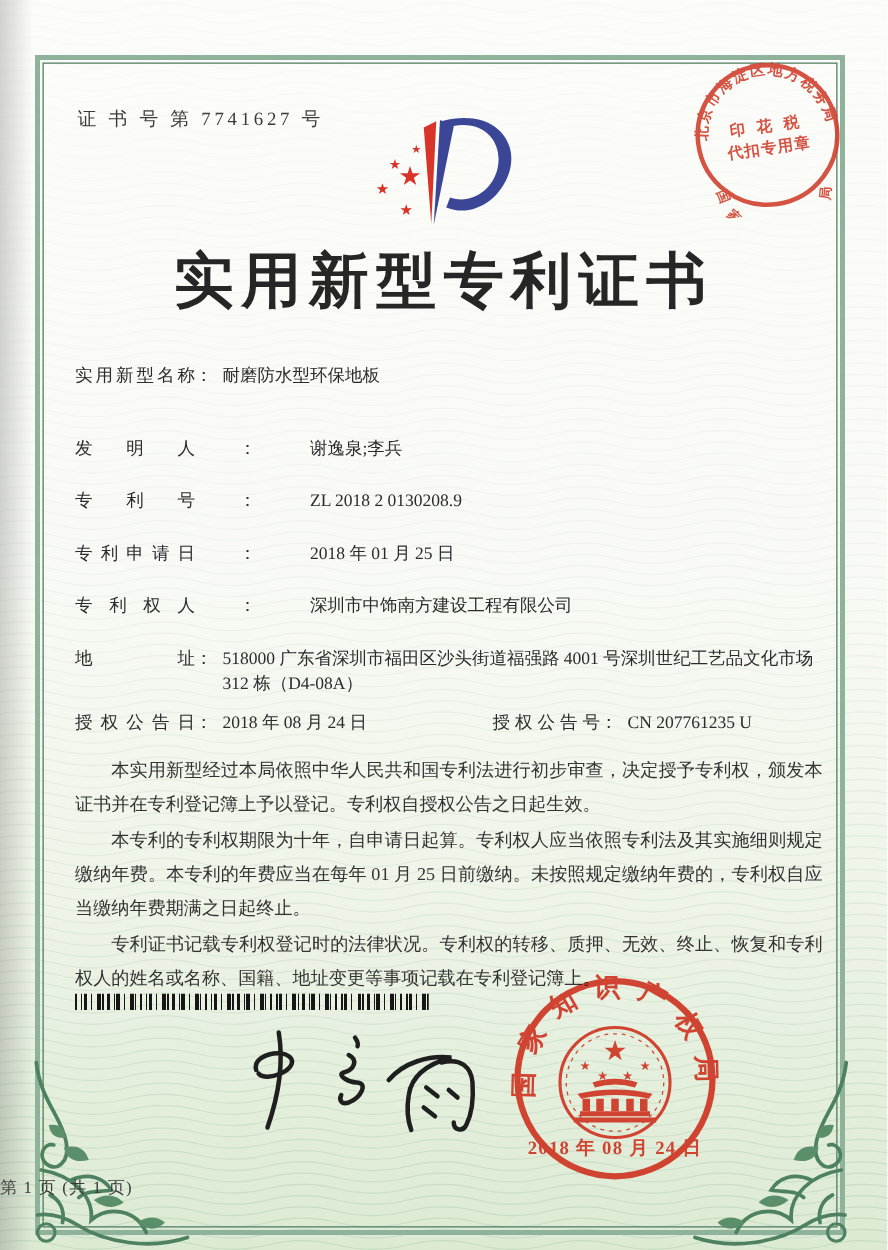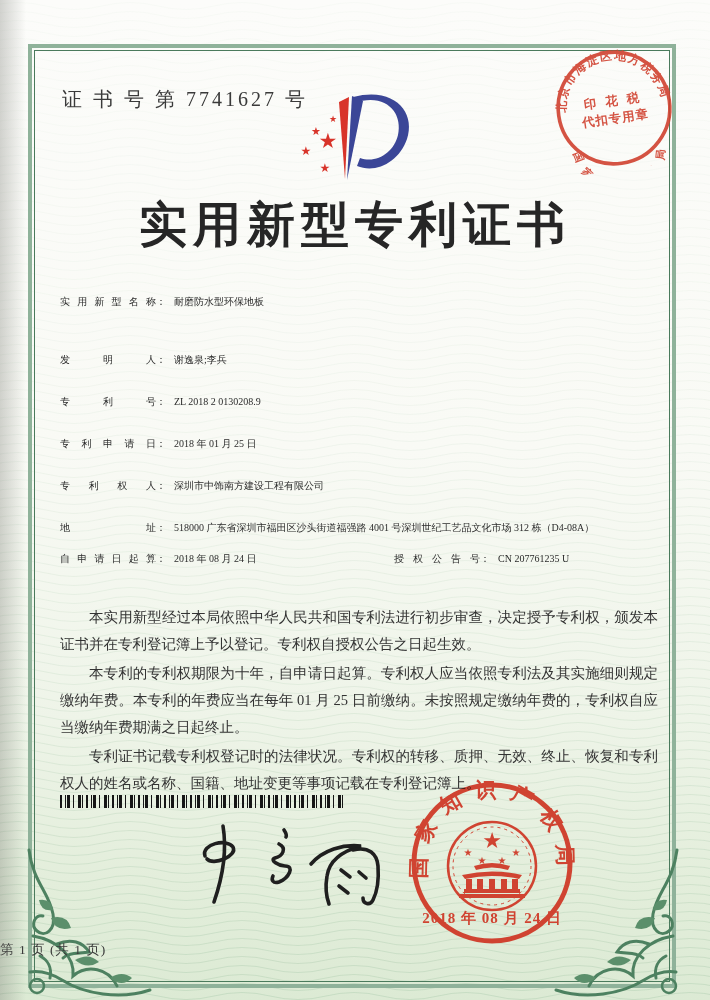--- a/index.html
+++ b/index.html
@@ -9,32 +9,32 @@
   .scan-edge{position:absolute;left:0;top:0;bottom:0;width:26px;
     background:linear-gradient(90deg,rgba(110,112,105,.30),rgba(110,112,105,0));z-index:3;}
   .waves{position:absolute;left:0;top:0;width:710px;height:1000px;z-index:0;}
   .frame{position:absolute;left:28px;top:44px;right:34px;bottom:12px;
     border:4px solid #8fb29a;z-index:1;}
   .frame::after{content:"";position:absolute;inset:2px;border:1.5px solid #4a7a5c;}
   .ornament{position:absolute;bottom:0;width:132px;height:152px;z-index:2;}
   .ornament.bl{left:22px;}
   .ornament.br{right:26px;transform:scaleX(-1);}
   .content{position:absolute;inset:0;z-index:2;}
-  .cert-no{position:absolute;left:62px;top:86px;font-size:20px;letter-spacing:3px;color:#3a3a3a;}
+  .cert-no{position:absolute;left:62px;top:86px;font-size:15px;letter-spacing:3px;color:#3a3a3a;}
   .logo{position:absolute;left:255px;top:80px;width:200px;height:110px;}
   .stamp{position:absolute;left:552px;top:46px;width:124px;height:124px;
     transform:rotate(-8deg);opacity:.9;mix-blend-mode:multiply;z-index:4;}
   .title{position:absolute;left:0;right:0;top:193px;text-align:center;font-size:48px;
     font-weight:bold;letter-spacing:6px;color:#262626;}
-  .fields{position:absolute;left:60px;top:292px;width:596px;font-size:10px;line-height:20px;color:#2b2b2b;}
+  .fields{position:absolute;left:60px;top:292px;width:596px;font-size:14px;line-height:20px;color:#2b2b2b;}
   .row{display:flex;align-items:flex-start;}
   .lbl{display:inline-block;width:96px;text-align:justify;text-align-last:justify;}
   .colon{display:inline-block;}
   .val{flex:1;margin-left:8px;}
-  .mb-lg{margin-bottom:38px;} .mb-md{margin-bottom:22px;} .mb-sm{margin-bottom:11px;justify-content:center;}
+  .mb-lg{margin-bottom:38px;} .mb-md{margin-bottom:22px;gap:35px;} .mb-sm{margin-bottom:11px;justify-content:center;}
   .grant-row{display:flex;}
   .grant-left{display:flex;width:330px;}
   .grant-right{display:flex;margin-left:4px;}
   .lbl2{display:inline-block;width:86px;text-align:justify;text-align-last:justify;}
   .paras{position:absolute;left:60px;top:604px;width:598px;}
   .paras p{margin:0 0 2px;text-indent:2em;text-align:justify;font-size:14.5px;line-height:27px;color:#333;}
   .barcode{position:absolute;left:60px;top:795px;width:283px;height:13px;
     background-image:repeating-linear-gradient(90deg,#161616 0 2px,transparent 2px 5px,#161616 5px 6px,transparent 6px 7px,#161616 7px 10px,transparent 10px 13px,#161616 13px 14px,transparent 14px 18px,#161616 18px 21px,transparent 21px 22px,#161616 22px 23px,transparent 23px 26px);}
   .officer{position:absolute;left:64px;top:842px;font-family:"Liberation Sans","DejaVu Sans",sans-serif;
     font-size:17px;line-height:32px;color:#1d1d1d;letter-spacing:2px;}
@@ -260,21 +260,21 @@
           <span class="colon">：</span>
         <span class="val">深圳市中饰南方建设工程有限公司</span>
       </div>
       <div class="row mb-sm">
         <span class="lbl">地址</span>
           <span class="colon">：</span>
         <span class="val">518000 广东省深圳市福田区沙头街道福强路 4001 号深圳世纪工艺品文化市场 312 栋（D4-08A）</span>
       </div>
       <div class="grant-row">
         <div class="grant-left">
-          <span class="lbl">自申请日起算</span>
+          <span class="lbl">授权公告日</span>
             <span class="colon">：</span>
           <span class="val">2018 年 08 月 24 日</span>
         </div>
         <div class="grant-right">
           <span class="lbl2">授权公告号</span>
             <span class="colon">：</span>
           <span class="val">CN 207761235 U</span>
         </div>
       </div>
     </div>

